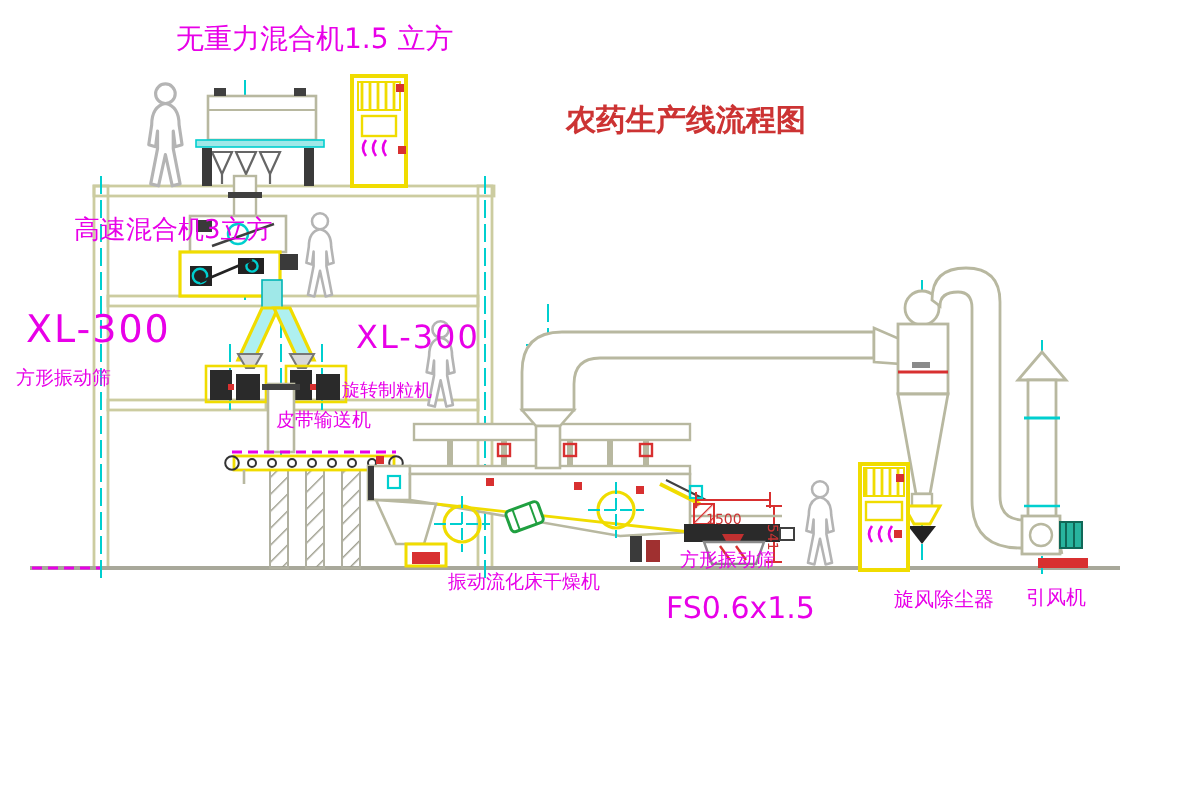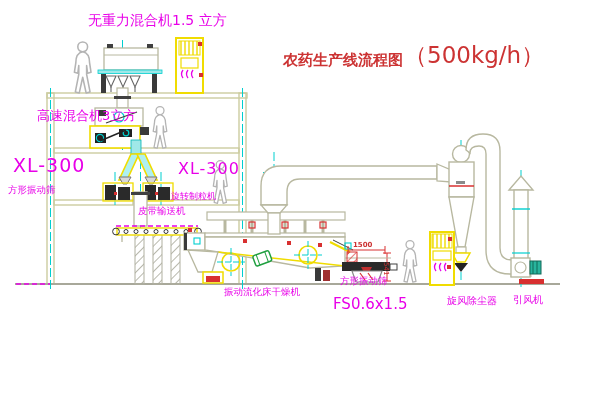--- a/index.html
+++ b/index.html
@@ -19,21 +19,21 @@
   .t-gran{left:171px;top:192px;font-size:9px;}
   .t-belt{left:138px;top:206px;font-size:9.5px;}
   .t-dryer{left:224px;top:287px;font-size:9.5px;}
   .t-dryer-m{left:222px;top:297px;font-size:15px;}
   .t-screen{left:340px;top:276px;font-size:9.5px;}
   .t-screen-m{left:333px;top:297px;font-size:15px;}
   .t-cyc{left:447px;top:296px;font-size:10px;}
   .t-fan{left:513px;top:295px;font-size:10px;}
   .t-title{left:283px;top:53px;font-size:15px;font-weight:bold;}
   .t-cap{left:404px;top:44px;font-size:23px;font-weight:normal;}
-  .t-d1500{left:353px;top:242px;font-size:7px;font-weight:bold;}
+  .t-d1500{left:353px;top:257px;font-size:7px;}
   .t-d541{left:389px;top:262px;font-size:7px;transform:rotate(90deg);transform-origin:0 0;}
 </style>
 </head>
 <body>
 
 <div id="canvas">
 
 <svg id="drawing" width="600" height="403" viewBox="0 0 600 403">
   <defs>
     <pattern id="hatch" width="6" height="6" patternUnits="userSpaceOnUse" patternTransform="rotate(45)">
@@ -309,21 +309,20 @@
     <polygon points="361,267 372,267 366.5,277" fill="#c03030"></polygon>
     <polygon points="352,271 382,271 378,282 356,282" fill="#ffffff" stroke="#8a8a8a" stroke-width="1.2"></polygon>
     <g stroke="#d83030" stroke-width="1.2">
       <line x1="360" y1="273" x2="365" y2="280"></line>
           <line x1="368" y1="273" x2="373" y2="280"></line>
     </g>
   </g>
 </svg>
 
 <span class="lbl red t-title">农药生产线流程图</span>
-<span class="lbl red t-cap">（500kg/h）</span>
 
 <span class="lbl mag t-top">无重力混合机1.5 立方</span>
 <span class="lbl mag t-hsm">高速混合机3立方</span>
 <span class="lbl mag t-xl-left">XL-300</span>
 <span class="lbl mag t-mill">方形振动筛</span>
 <span class="lbl mag t-xl-mid">XL-300</span>
 <span class="lbl mag t-gran">旋转制粒机</span>
 <span class="lbl mag t-belt">皮带输送机</span>
 <span class="lbl mag t-dryer">振动流化床干燥机</span>
 <span class="lbl mag t-screen">方形振动筛</span>

